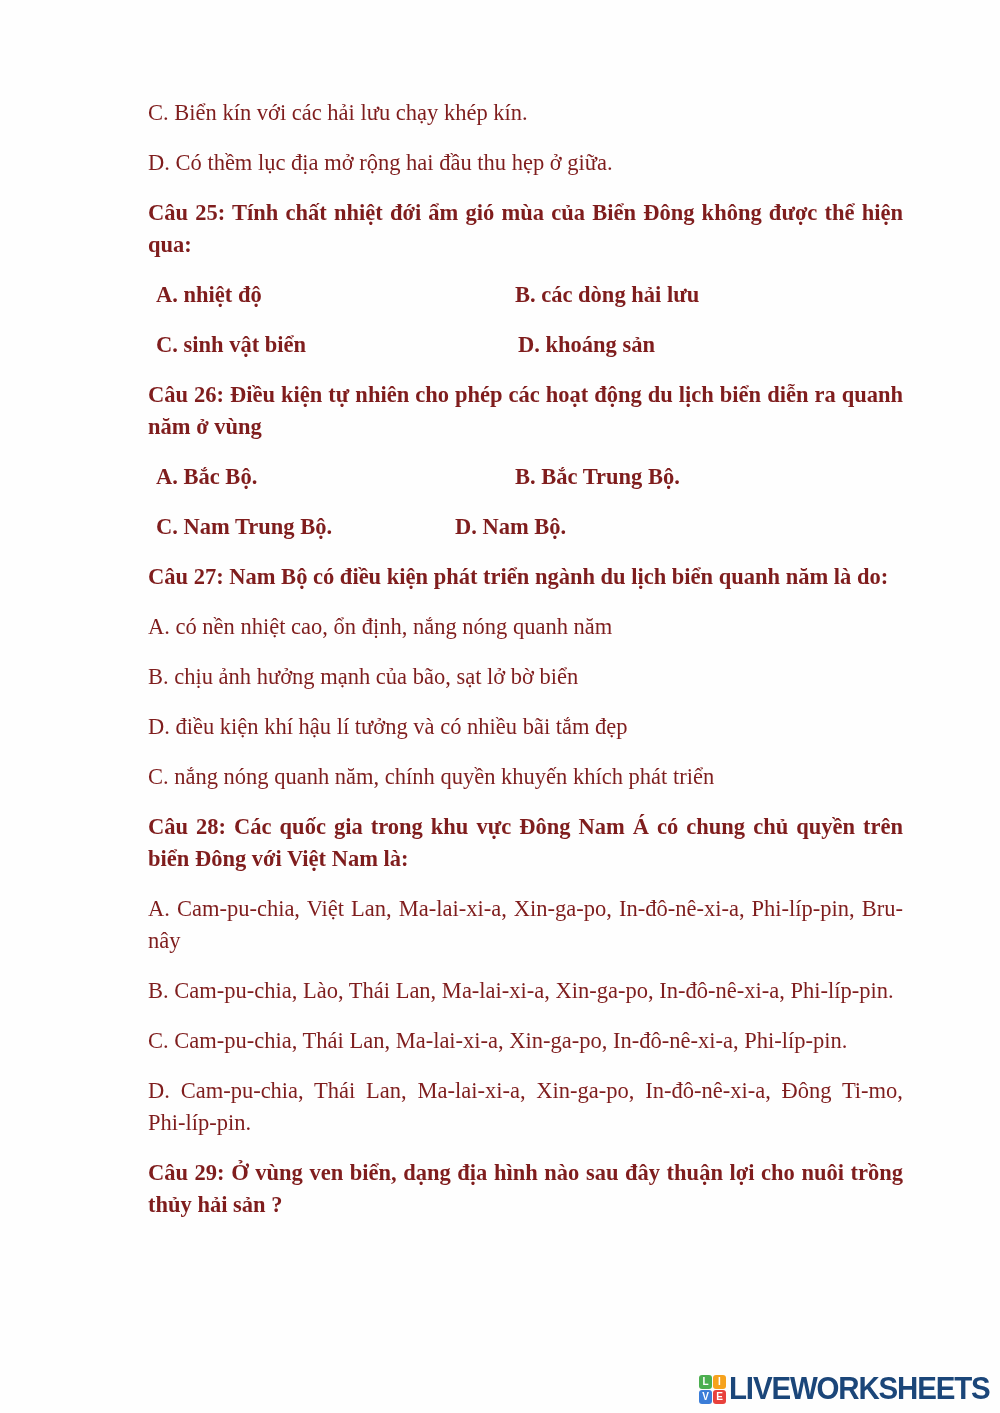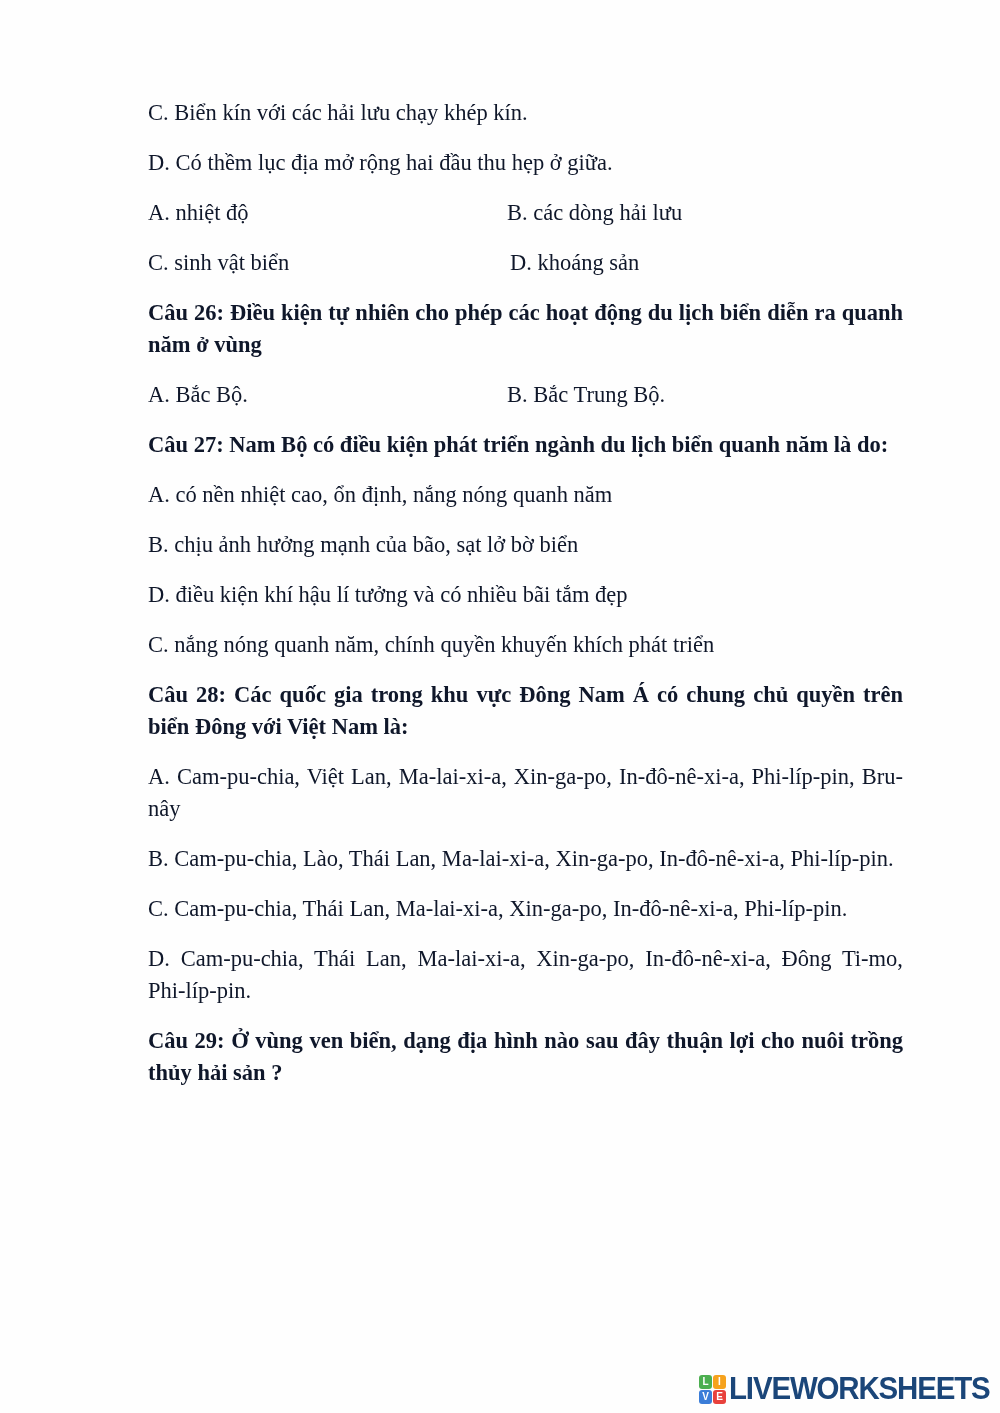--- a/index.html
+++ b/index.html
@@ -30,22 +30,23 @@
     text-align: justify;
     text-align-last: left;
   }
   p.q {
     font-weight: bold;
   }
   .answer-row {
     position: relative;
     font-size: 22.5px;
     line-height: 32px;
-    margin: 0 0 18px 0;
+    margin: 0 0 18px 8px;
     text-align: left;
+    font-weight: bold;
   }
   .answer-row .c2 {
     position: absolute;
     top: 0;
     text-align: right;
   }
   
   .logo {
     position: absolute;
     left: 699px;
@@ -77,27 +78,29 @@
     letter-spacing: -1.2px;
     transform: scaleX(0.95);
     transform-origin: left center;
     white-space: nowrap;
   }
 </style>
 </head>
 <body>
 
 <div class="page">
-  <div class="content" id="doc" style="color: #0f172a;">
+  <div class="content" id="doc" style="color: #7f1d1d;">
       <p class="block">C. Biển kín với các hải lưu chạy khép kín.</p>
       <p class="block">D. Có thềm lục địa mở rộng hai đầu thu hẹp ở giữa.</p>
+      <p class="block q">Câu 25: Tính chất nhiệt đới ẩm gió mùa của Biển Đông không được thể hiện qua:</p>
       <div class="answer-row"><span>A. nhiệt độ</span><span class="c2" style="left: 359px;">B. các dòng hải lưu</span></div>
       <div class="answer-row"><span>C. sinh vật biển</span><span class="c2" style="left: 362px;">D. khoáng sản</span></div>
       <p class="block q">Câu 26: Điều kiện tự nhiên cho phép các hoạt động du lịch biển diễn ra quanh năm ở vùng</p>
       <div class="answer-row"><span>A. Bắc Bộ.</span><span class="c2" style="left: 359px;">B. Bắc Trung Bộ.</span></div>
+      <div class="answer-row"><span>C. Nam Trung Bộ.</span><span class="c2" style="left: 299px;">D. Nam Bộ.</span></div>
       <p class="block q">Câu 27: Nam Bộ có điều kiện phát triển ngành du lịch biển quanh năm là do:</p>
       <p class="block">A. có nền nhiệt cao, ổn định, nắng nóng quanh năm</p>
       <p class="block">B. chịu ảnh hưởng mạnh của bão, sạt lở bờ biển</p>
       <p class="block">D. điều kiện khí hậu lí tưởng và có nhiều bãi tắm đẹp</p>
       <p class="block">C. nắng nóng quanh năm, chính quyền khuyến khích phát triển</p>
       <p class="block q">Câu 28: Các quốc gia trong khu vực Đông Nam Á có chung chủ quyền trên biển Đông với Việt Nam là:</p>
       <p class="block">A. Cam-pu-chia, Việt Lan, Ma-lai-xi-a, Xin-ga-po, In-đô-nê-xi-a, Phi-líp-pin, Bru-nây</p>
       <p class="block">B. Cam-pu-chia, Lào, Thái Lan, Ma-lai-xi-a, Xin-ga-po, In-đô-nê-xi-a, Phi-líp-pin.</p>
       <p class="block">C. Cam-pu-chia, Thái Lan, Ma-lai-xi-a, Xin-ga-po, In-đô-nê-xi-a, Phi-líp-pin.</p>
       <p class="block">D. Cam-pu-chia, Thái Lan, Ma-lai-xi-a, Xin-ga-po, In-đô-nê-xi-a, Đông Ti-mo, Phi-líp-pin.</p>

